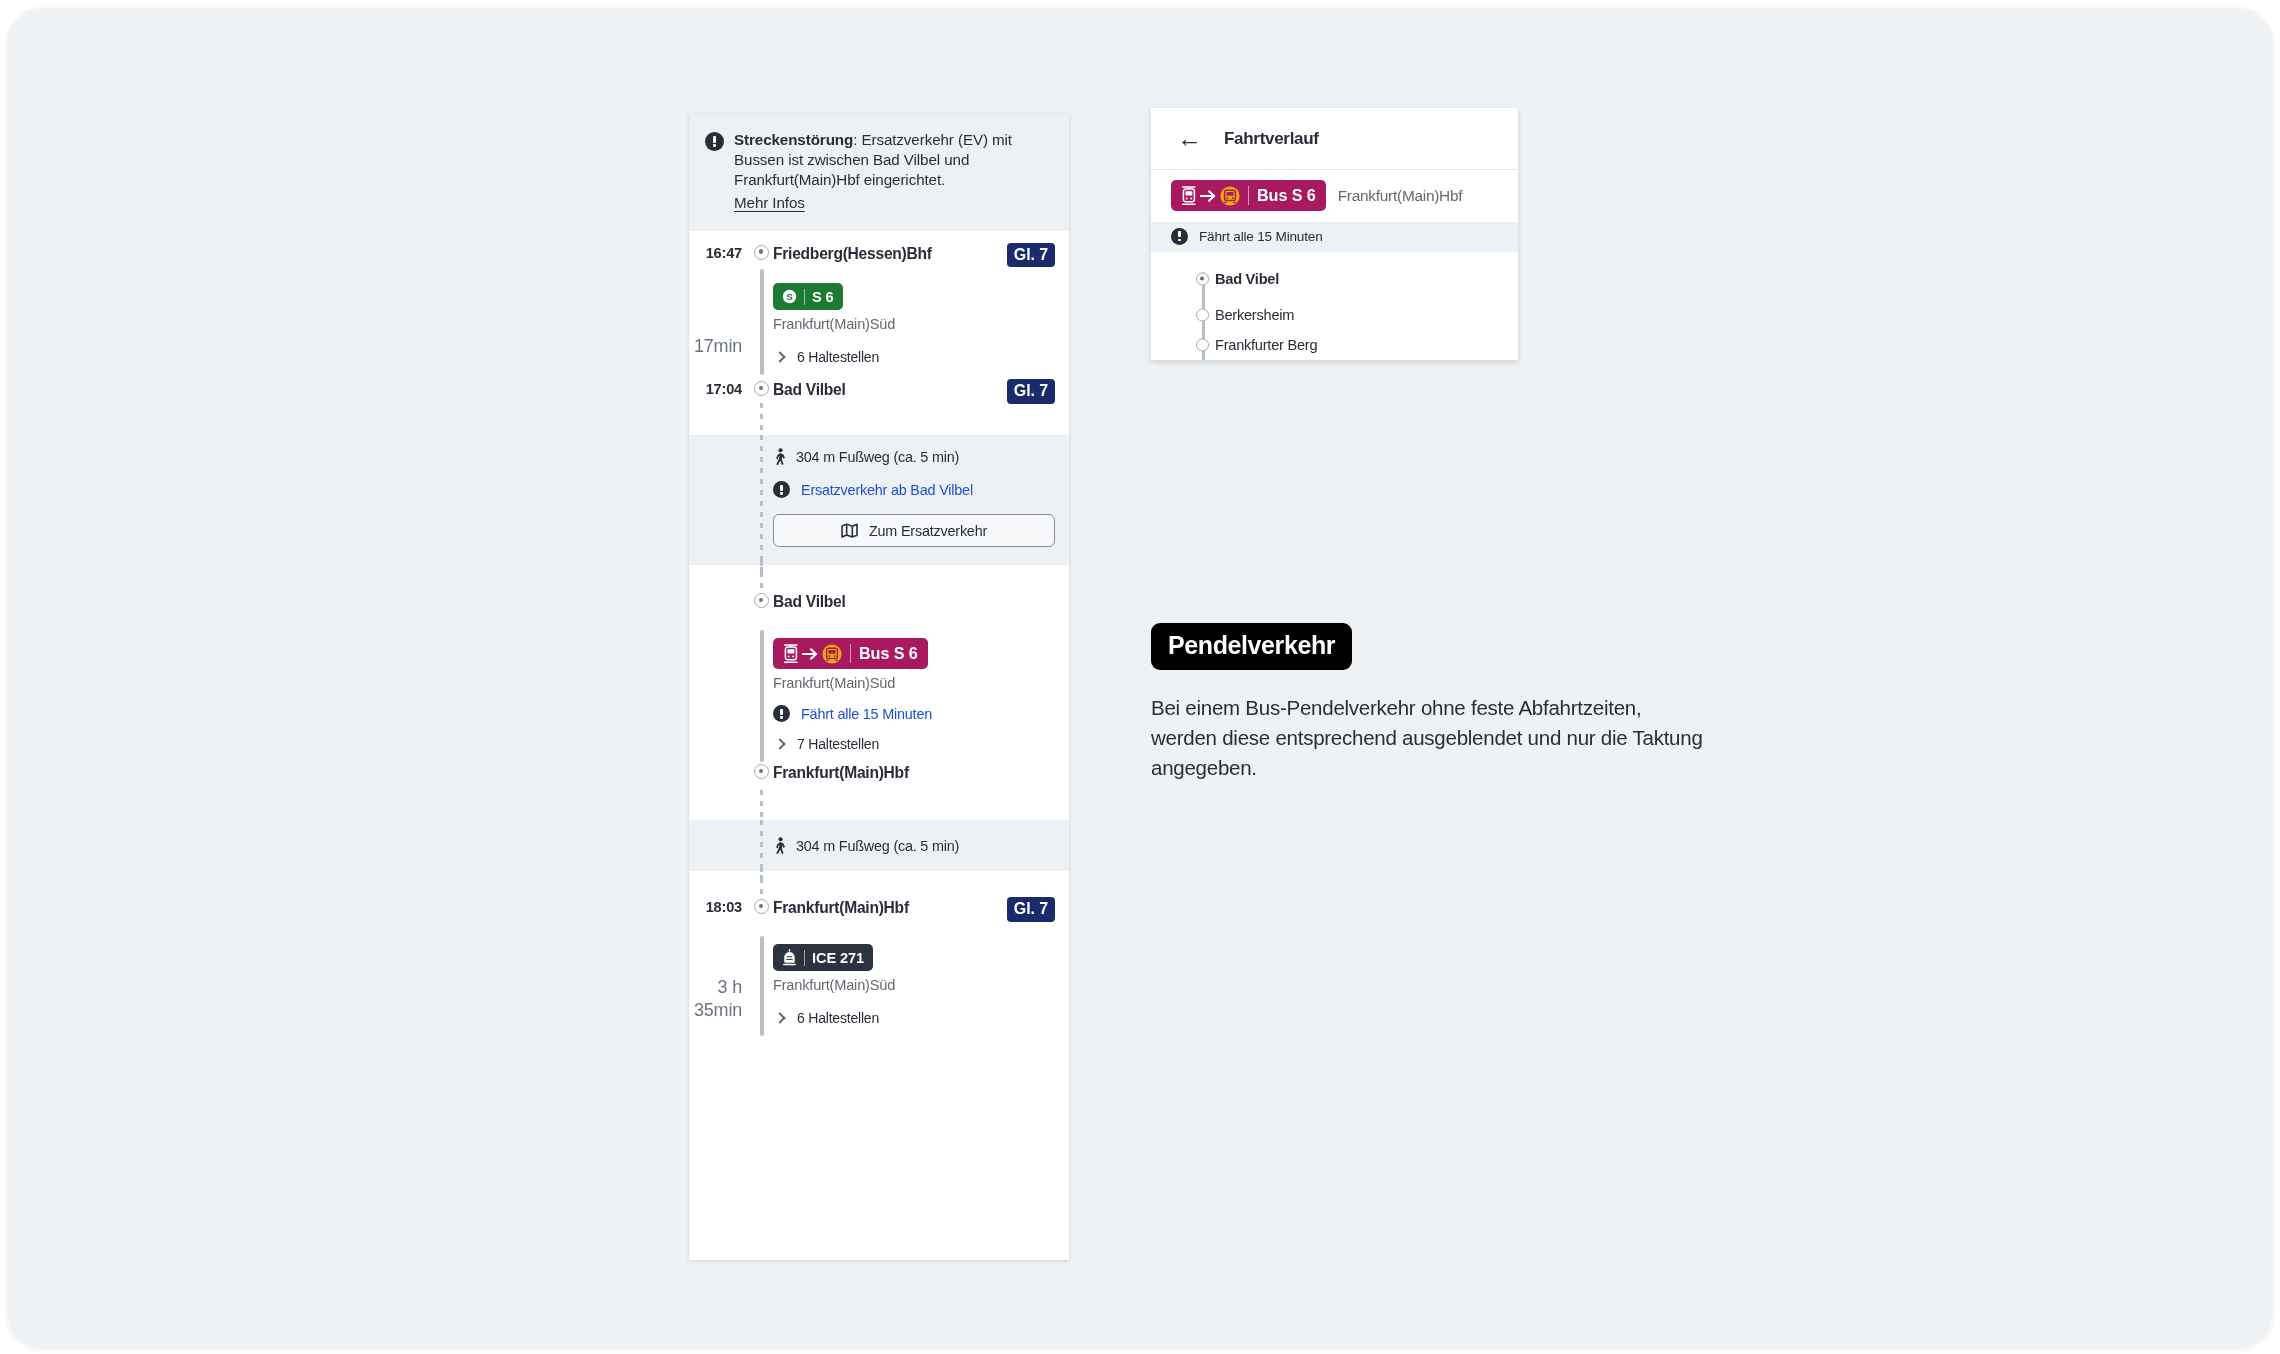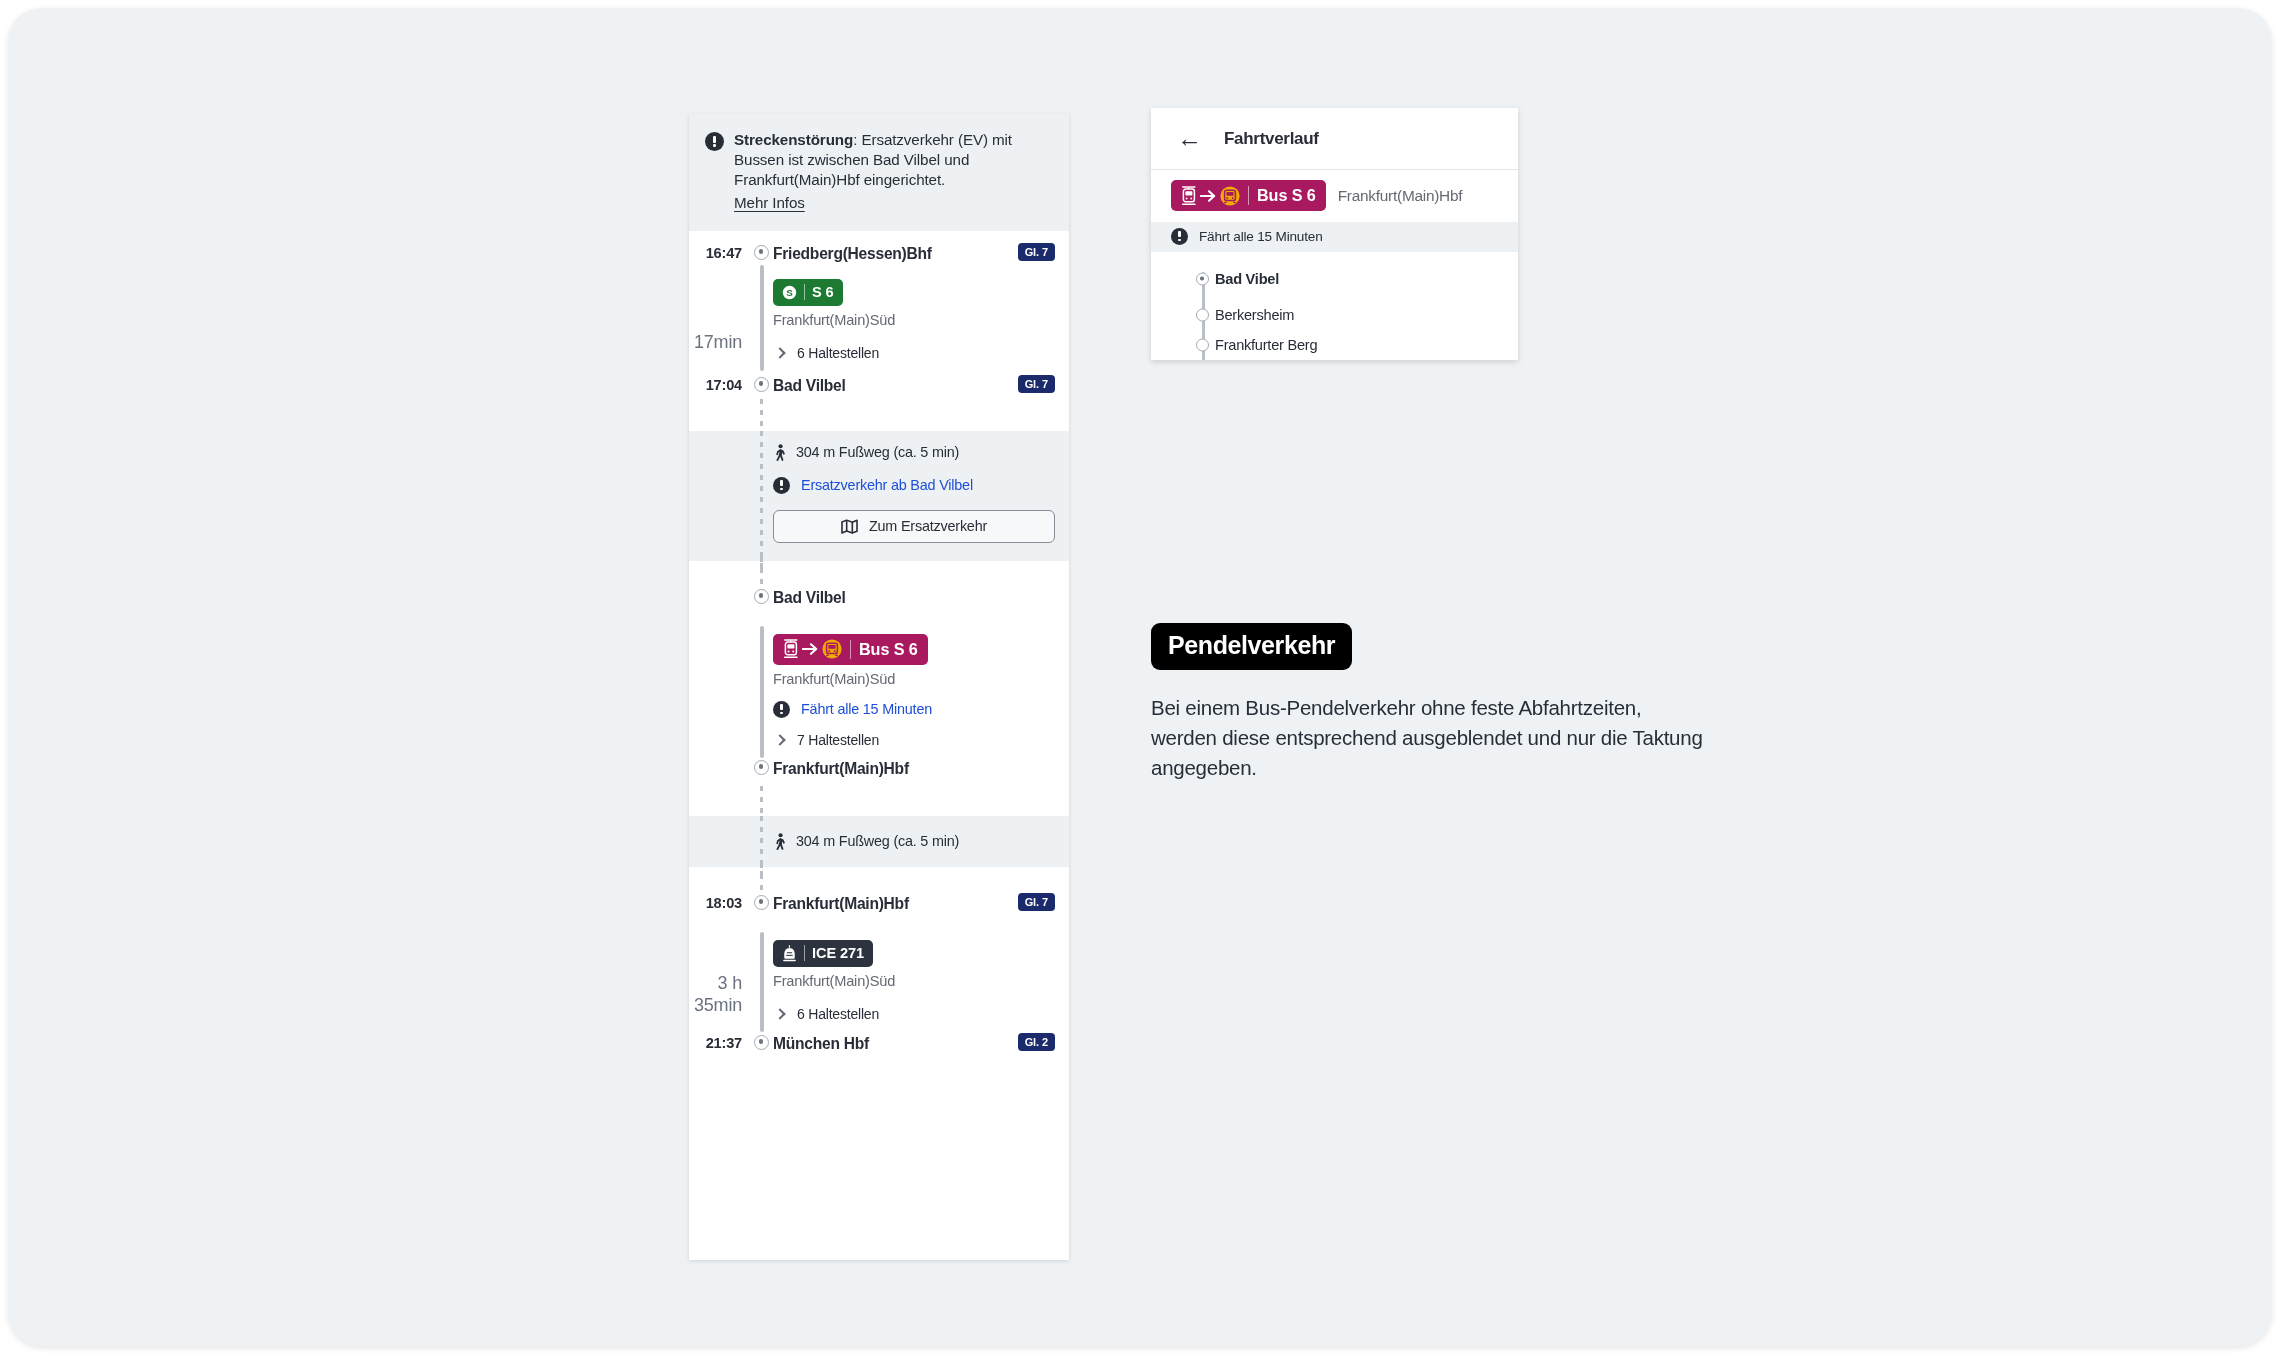--- a/index.html
+++ b/index.html
@@ -136,21 +136,21 @@
     font-weight: 700;
     color: #282d37;
     letter-spacing: -0.25px;
     line-height: 1.05;
     display: inline-block;
   }
   .platform {
     float: right;
     background: #1b2a6b;
     color: #ffffff;
-    font-size: 11px;
+    font-size: 16px;
     font-weight: 700;
     border-radius: 4px;
     padding: 3px 7px 3.5px 7px;
     letter-spacing: -0.1px;
     margin-top: -2px;
     text-align: center;
   }
 
   
   .line-solid {
@@ -593,30 +593,20 @@
           <span>ICE 271</span>
         </span>
         <div class="sub-dest">Frankfurt(Main)Süd</div>
         <div class="stops-row" style="margin-top:17px;">
           <span class="chev"></span>
           <span>6 Haltestellen</span>
         </div>
       </div>
     </div>
 
-    <div class="trow station-row" style="padding-bottom:22px;">
-      <div class="col-time">21:37</div>
-      <div class="col-rail">
-        <span class="node"></span>
-      </div>
-      <div class="col-body">
-        <span class="platform">Gl. 2</span>
-        <span class="station-name">München Hbf</span>
-      </div>
-    </div>
 
   </div>
 
   <div id="right-panel">
 
     <div class="rp-header">
       <span class="back-arrow">←</span>
       <span class="rp-title">Fahrtverlauf</span>
     </div>
 

